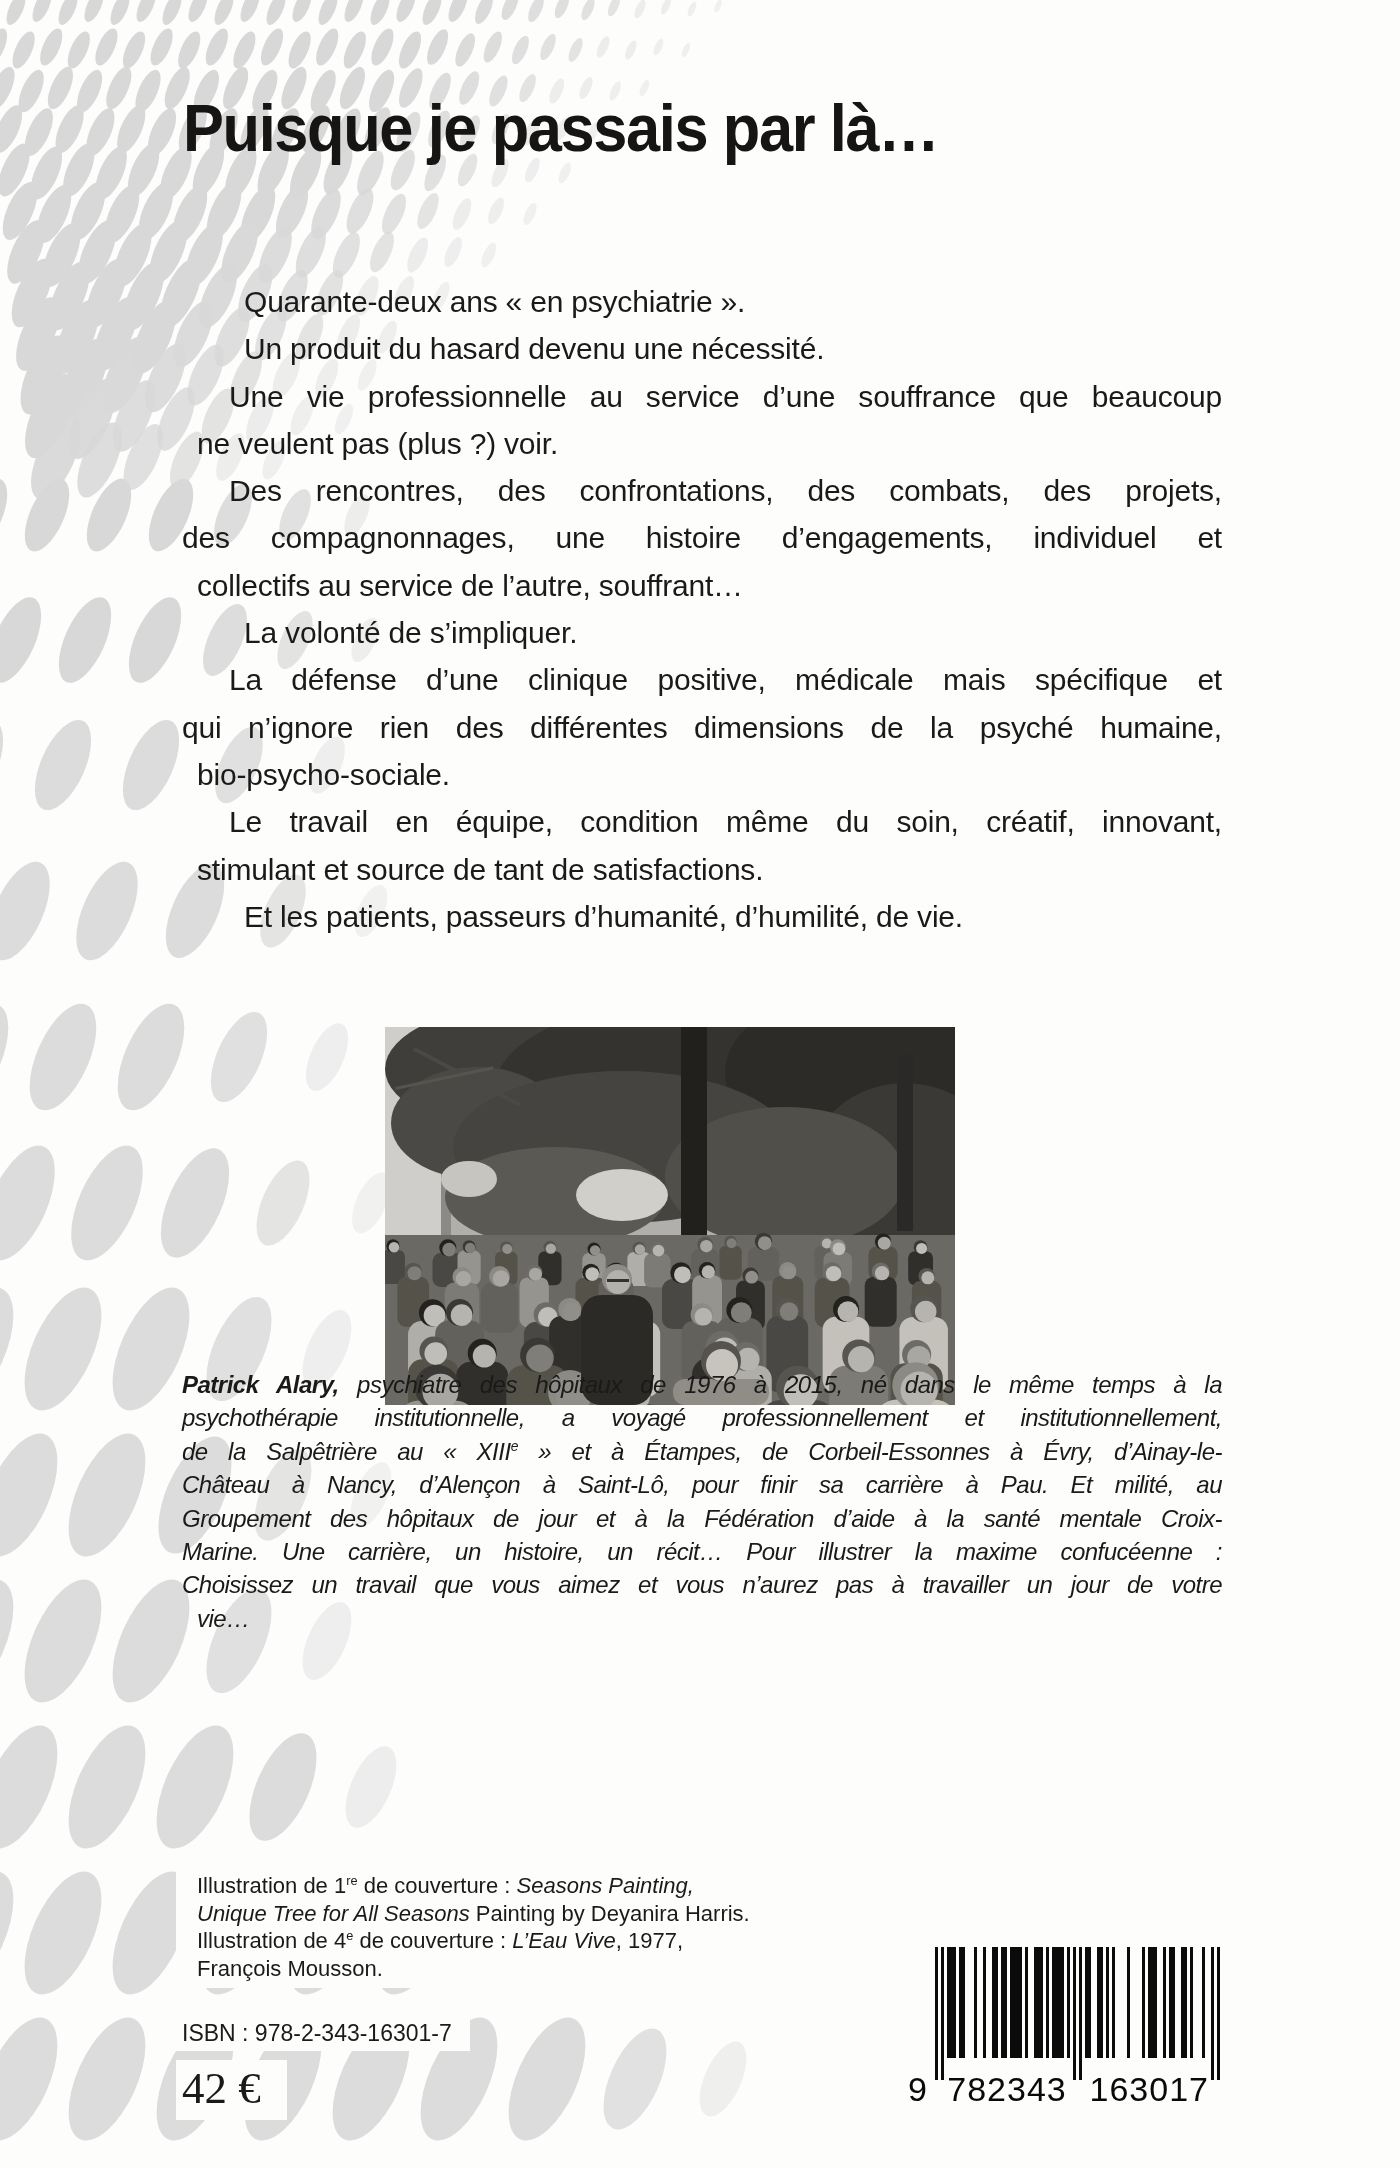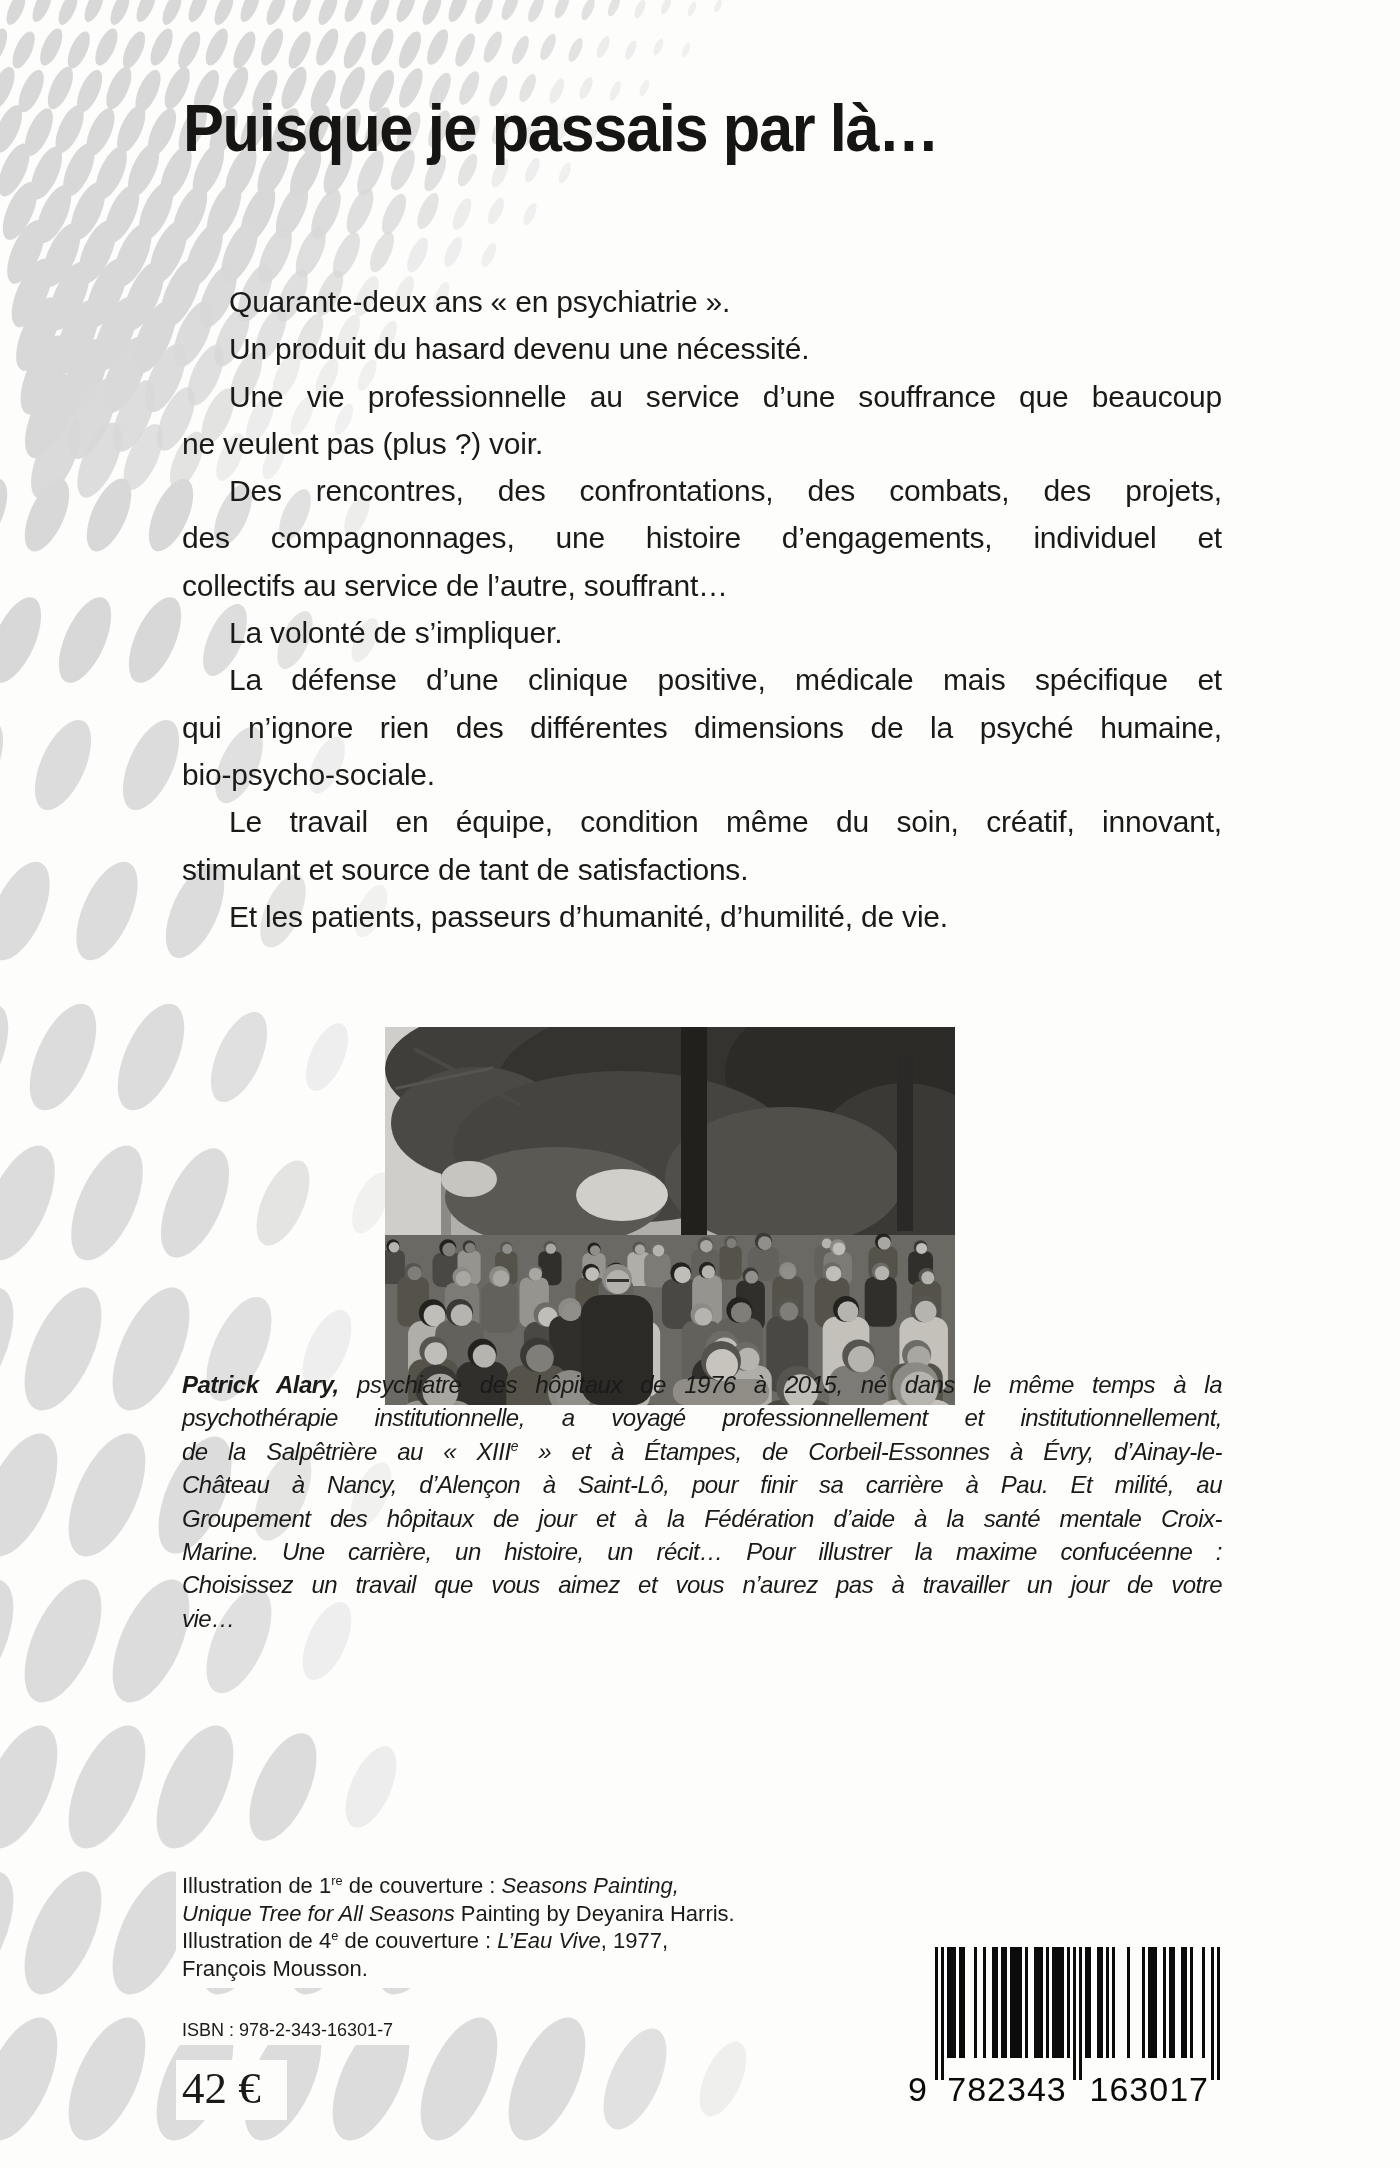--- a/index.html
+++ b/index.html
@@ -13,33 +13,33 @@
   
   #title{
     left:183px;top:90px;
     font-size:66px;font-weight:bold;color:#161514;
     letter-spacing:-1.5px;transform:scaleX(.93);transform-origin:left top;
     white-space:nowrap;
   }
   
   #synopsis{left:182px;top:278px;width:1040px;font-size:30px;line-height:47.3px;letter-spacing:-.2px;}
   .jline{text-align:justify;text-align-last:justify;white-space:nowrap;}
-  .lline{text-align:left;text-align-last:left;white-space:nowrap;}
+  .lline{text-align:left;text-align-last:left;white-space:nowrap;margin-left:15px;}
   .indent{padding-left:47px;}
   
   #photo{left:385px;top:1027px;width:570px;height:378px;}
   
   #bio{left:182px;top:1368px;width:1040px;font-size:24px;line-height:33.4px;
        font-style:italic;letter-spacing:-.5px;}
   #bio .lead{font-weight:bold;}
   
   .whitebox{background:#fdfdfc;}
   #credits{left:176px;top:1868px;font-size:22px;line-height:27.6px;padding:4px 16px 6px 6px;}
   #credits .it{font-style:italic;}
-  #isbn{left:176px;top:2016px;font-size:18px;padding:4px 18px 4px 6px;white-space:nowrap;}
+  #isbn{left:176px;top:2016px;font-size:23px;padding:4px 18px 4px 6px;white-space:nowrap;}
   #price{left:176px;top:2060px;font-size:45px;padding:2px 26px 6px 6px;
          font-family:"Liberation Serif", serif;white-space:nowrap;}
   sup{font-size:58%;vertical-align:super;line-height:0;}
   
   #barcode{left:905px;top:1944px;width:318px;height:168px;}
   #barcode .digits{position:absolute;top:126px;left:0;width:318px;height:42px;
     font-size:34px;color:#090909;letter-spacing:1px;}
   #barcode .d1{position:absolute;left:0px;top:0;width:26px;text-align:center;}
   #barcode .dl{position:absolute;left:41px;top:0;width:122px;text-align:center;}
   #barcode .dr{position:absolute;left:182px;top:0;width:122px;text-align:right;}

